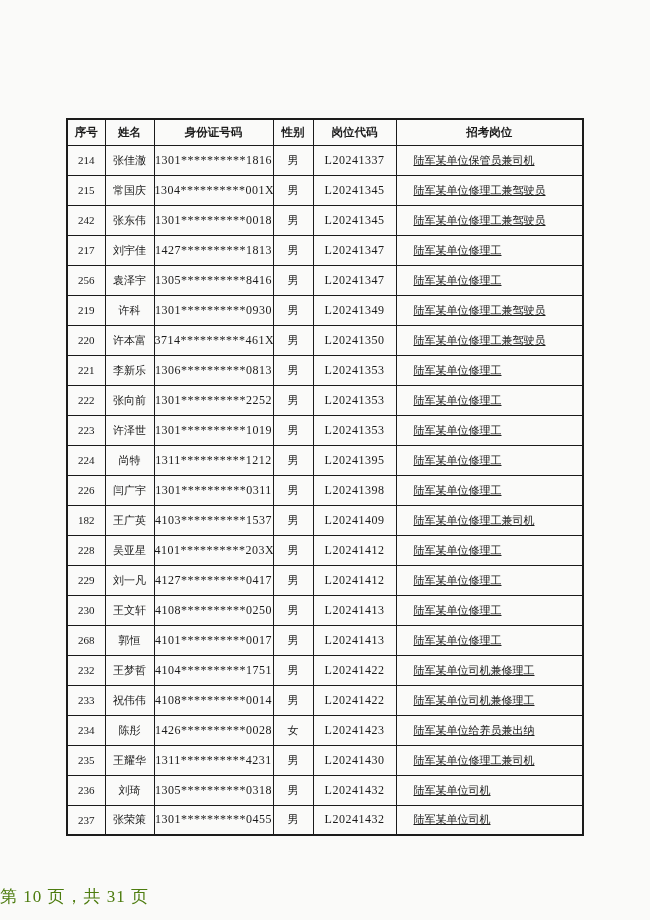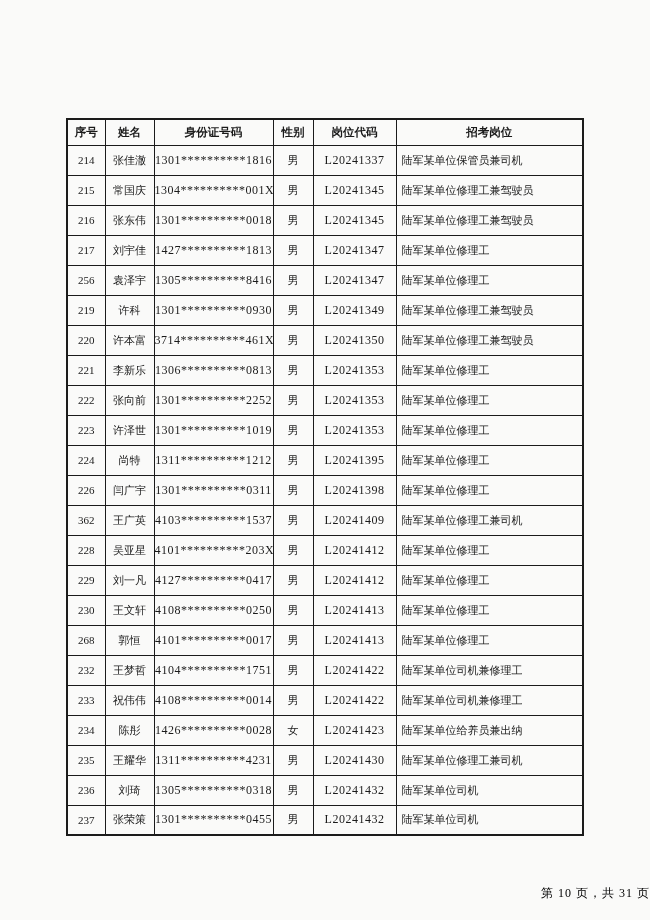--- a/index.html
+++ b/index.html
@@ -45,31 +45,32 @@
   td.id-cell {
     letter-spacing: 0.5px;
     font-size: 12px;
   }
   td.code-cell {
     letter-spacing: 0.5px;
     font-size: 12px;
   }
   td.job {
     text-align: left;
-    padding-left: 5px;
+    padding-left: 17px;
+    text-decoration: underline;
   }
   .footer {
     position: absolute;
     top: 885px;
     left: 0;
     width: 100%;
-    text-align: right;
-    font-size: 12px;
+    text-align: left;
+    font-size: 17px;
     letter-spacing: 1px;
-    color: #000000;
+    color: #4d7c0f;
   }
 </style>
 </head>
 <body>
 
 <div class="page">
 
   <table class="roster">
     <colgroup>
       <col style="width:38px">
@@ -100,21 +101,21 @@
         </tr>
         <tr>
           <td>215</td>
           <td>常国庆</td>
           <td class="id-cell">1304**********001X</td>
           <td>男</td>
           <td class="code-cell">L20241345</td>
           <td class="job">陆军某单位修理工兼驾驶员</td>
         </tr>
         <tr>
-          <td>216</td>
+          <td>242</td>
           <td>张东伟</td>
           <td class="id-cell">1301**********0018</td>
           <td>男</td>
           <td class="code-cell">L20241345</td>
           <td class="job">陆军某单位修理工兼驾驶员</td>
         </tr>
         <tr>
           <td>217</td>
           <td>刘宇佳</td>
           <td class="id-cell">1427**********1813</td>
@@ -180,21 +181,21 @@
         </tr>
         <tr>
           <td>226</td>
           <td>闫广宇</td>
           <td class="id-cell">1301**********0311</td>
           <td>男</td>
           <td class="code-cell">L20241398</td>
           <td class="job">陆军某单位修理工</td>
         </tr>
         <tr>
-          <td>362</td>
+          <td>182</td>
           <td>王广英</td>
           <td class="id-cell">4103**********1537</td>
           <td>男</td>
           <td class="code-cell">L20241409</td>
           <td class="job">陆军某单位修理工兼司机</td>
         </tr>
         <tr>
           <td>228</td>
           <td>吴亚星</td>
           <td class="id-cell">4101**********203X</td>

